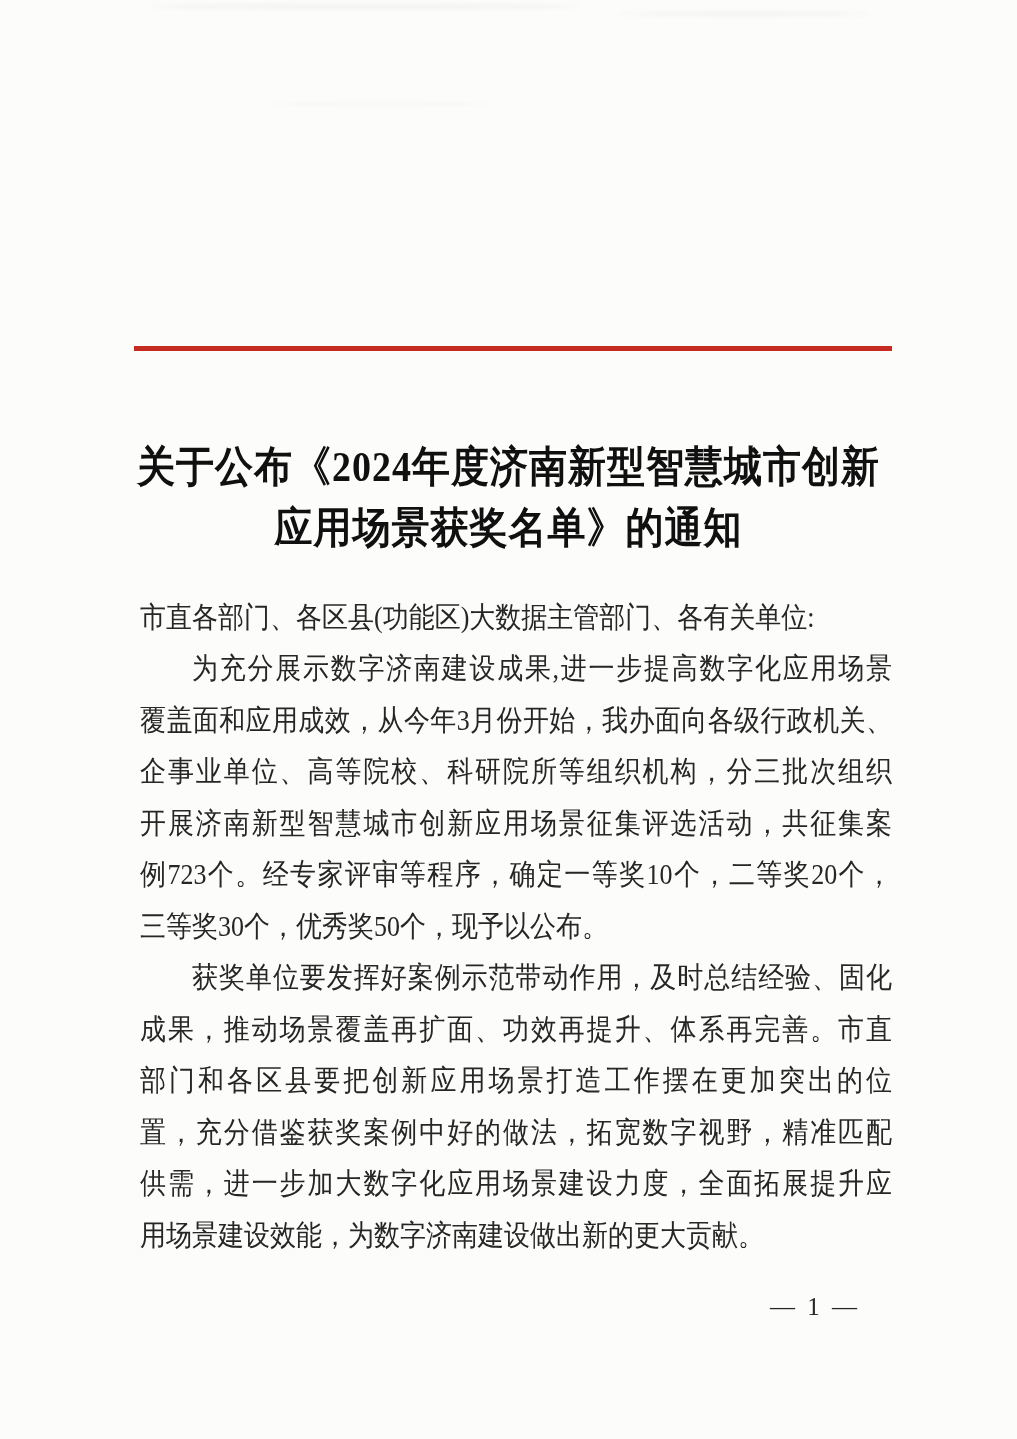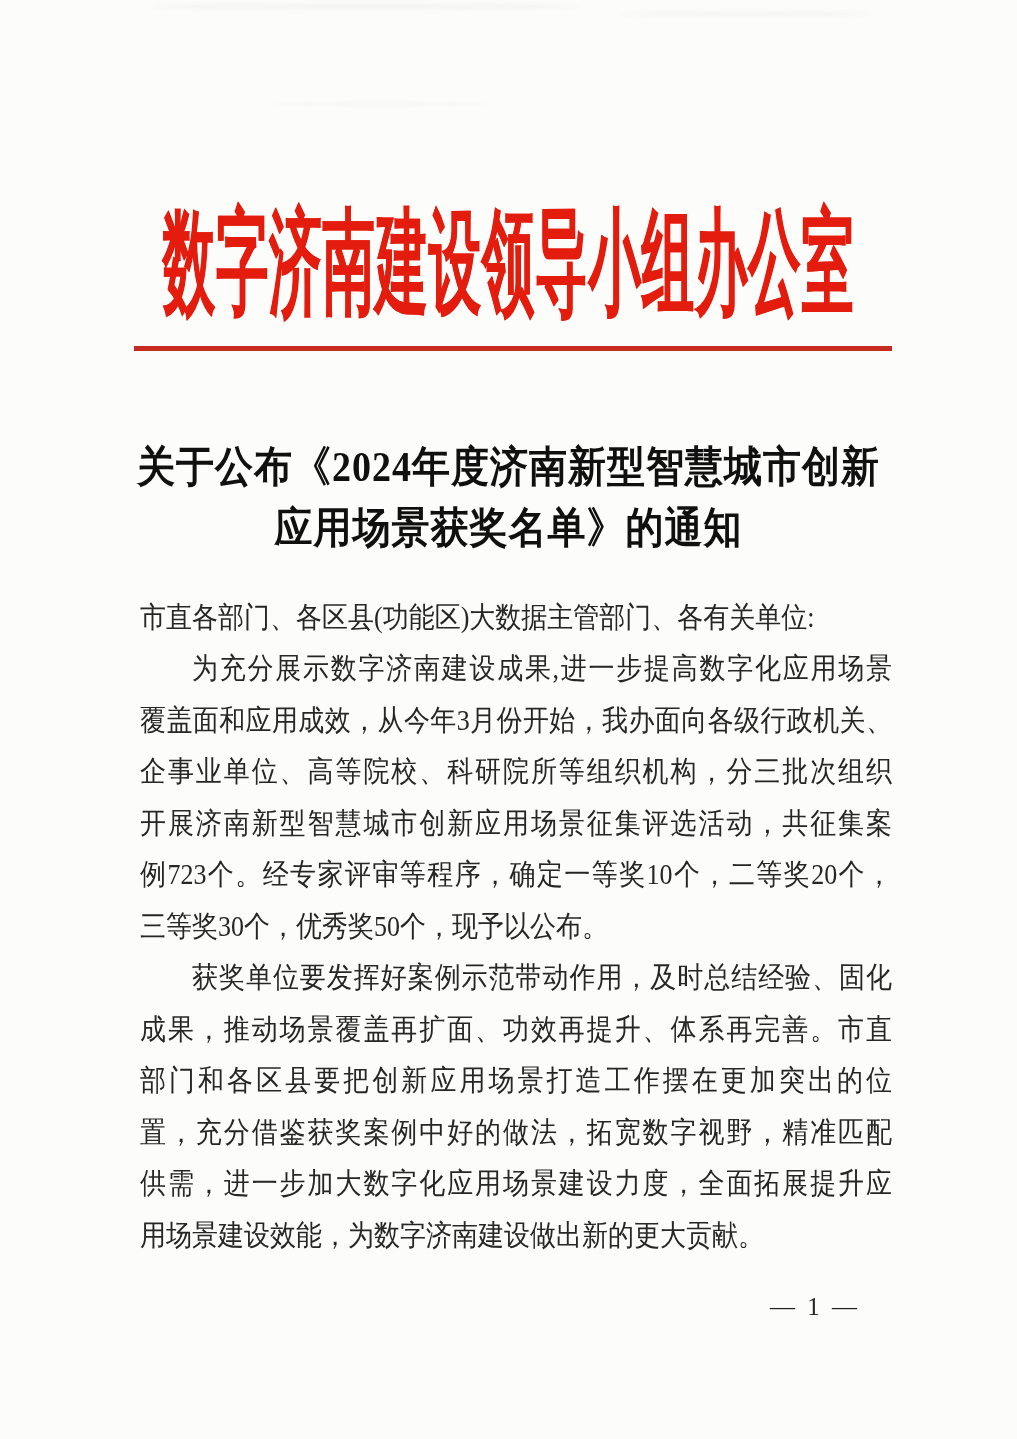--- a/index.html
+++ b/index.html
@@ -113,23 +113,20 @@
 </style>
 </head>
 <body>
 
 <div class="page">
 
   <div class="smudge s1"></div>
   <div class="smudge s2"></div>
   <div class="smudge s3"></div>
 
-  <div class="org-header">
-    <div class="org-text">数字济南建设领导小组办公室</div>
-  </div>
 
   <div class="red-line"></div>
 
   <div class="doc-title">
     <div class="title-line">关于公布《2024年度济南新型智慧城市创新</div>
     <div class="title-line">应用场景获奖名单》的通知</div>
   </div>
 
   <div class="body-text">
     <div class="line">市直各部门、各区县(功能区)大数据主管部门、各有关单位:</div>

